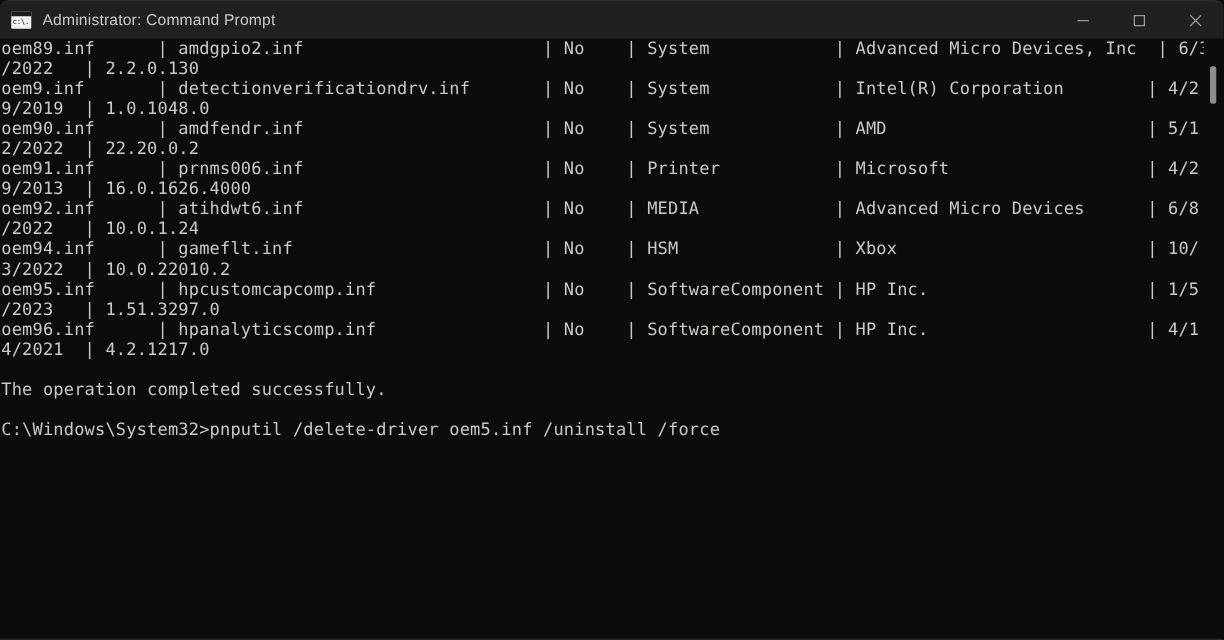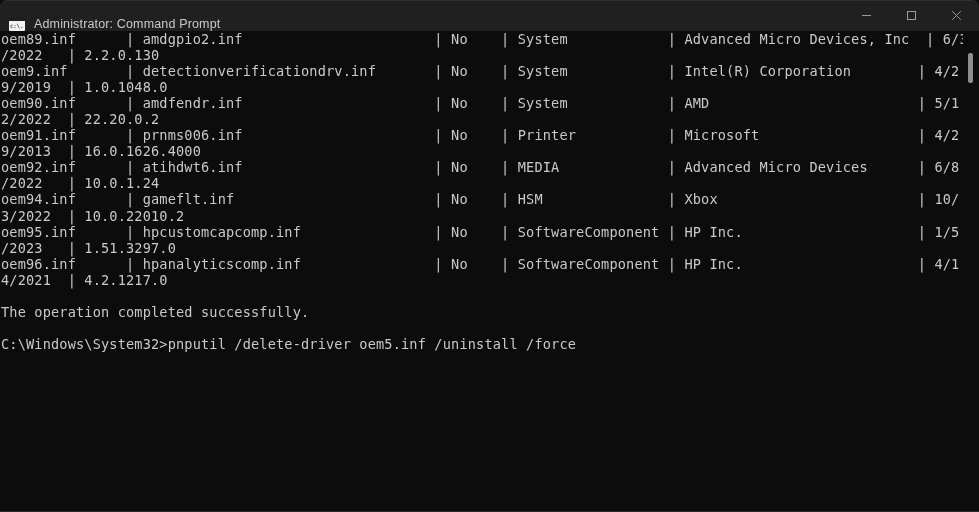--- a/index.html
+++ b/index.html
@@ -12,21 +12,21 @@
   .window {
     width:979px; height:512px;
     display:flex; flex-direction:column;
     background:#0c0c0c;
     position:relative;
   }
   
   .titlebar {
     height:31px; flex:0 0 31px;
     background:#202020;
-    display:flex; align-items:flex-end;
+    display:flex; align-items:center;
     border-top-left-radius:7px; border-top-right-radius:7px;
     border-top:1px solid #2e2e2e;
     user-select:none;
   }
   .title-icon {
     width:16px; height:14px;
     margin-left:9px; margin-right:9px;
     flex:0 0 auto;
     background:#f2f2f2;
     border-radius:1px;

